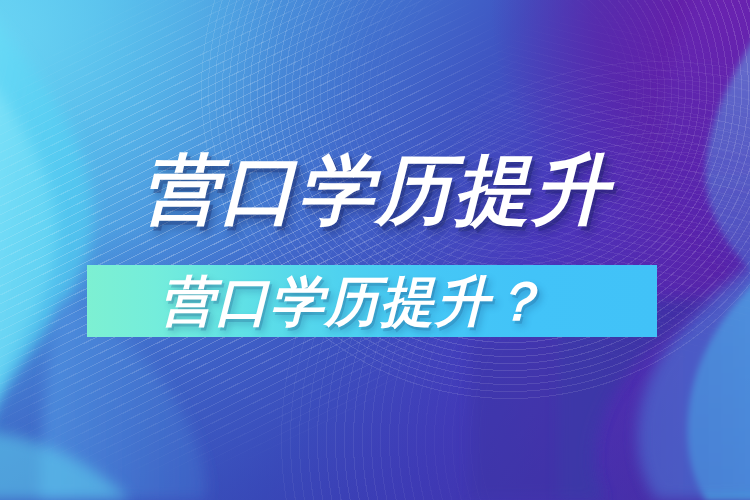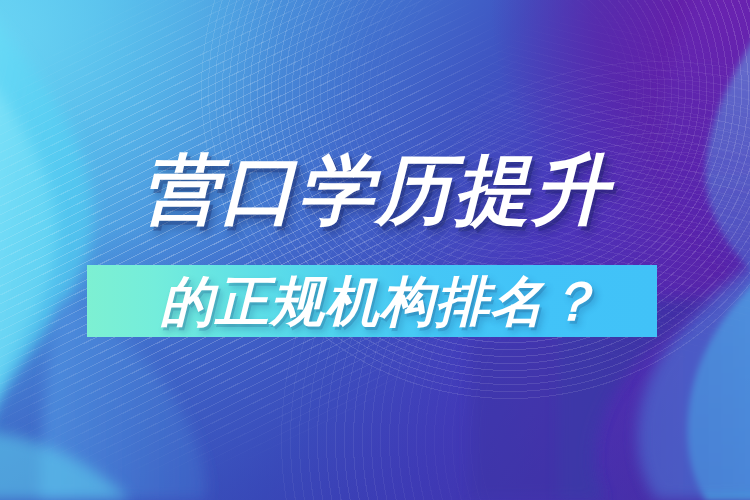--- a/index.html
+++ b/index.html
@@ -268,16 +268,16 @@
   <div class="lines-tl"></div>
   <div class="lines-fan"></div>
   <div class="lines-fan2"></div>
   <div class="lines-right"></div>
 
   <div class="content">
     <div class="headline">营口学历提升</div>
 
     <div class="subtitle-bar"></div>
 
-    <div class="subtitle">的正规机构排名？</div>
+    <div class="subtitle">营口学历提升？</div>
   </div>
 
 </div>
 
 </body></html>

